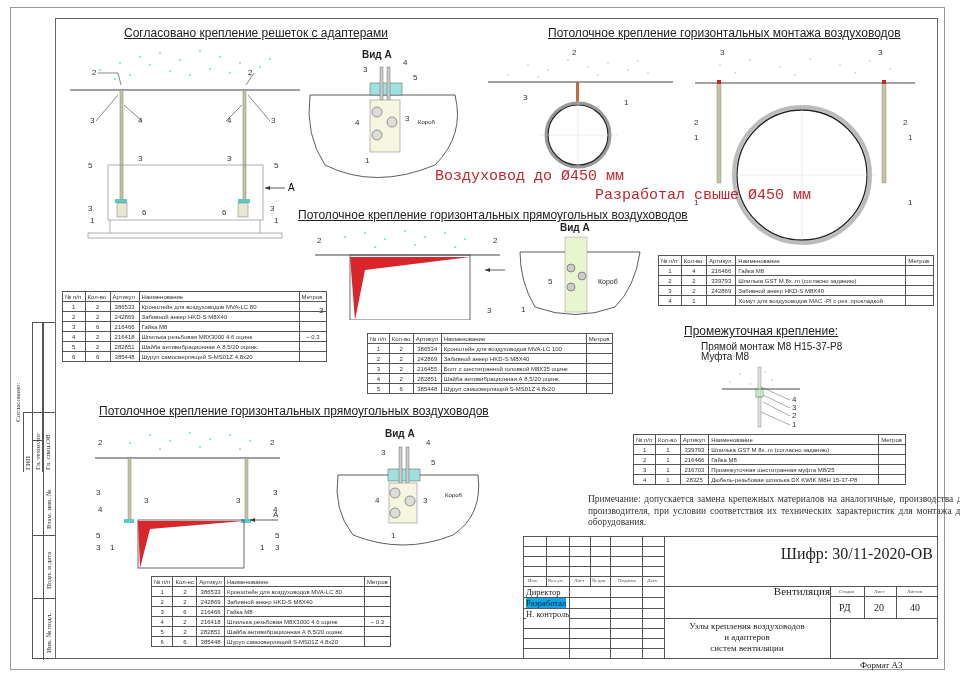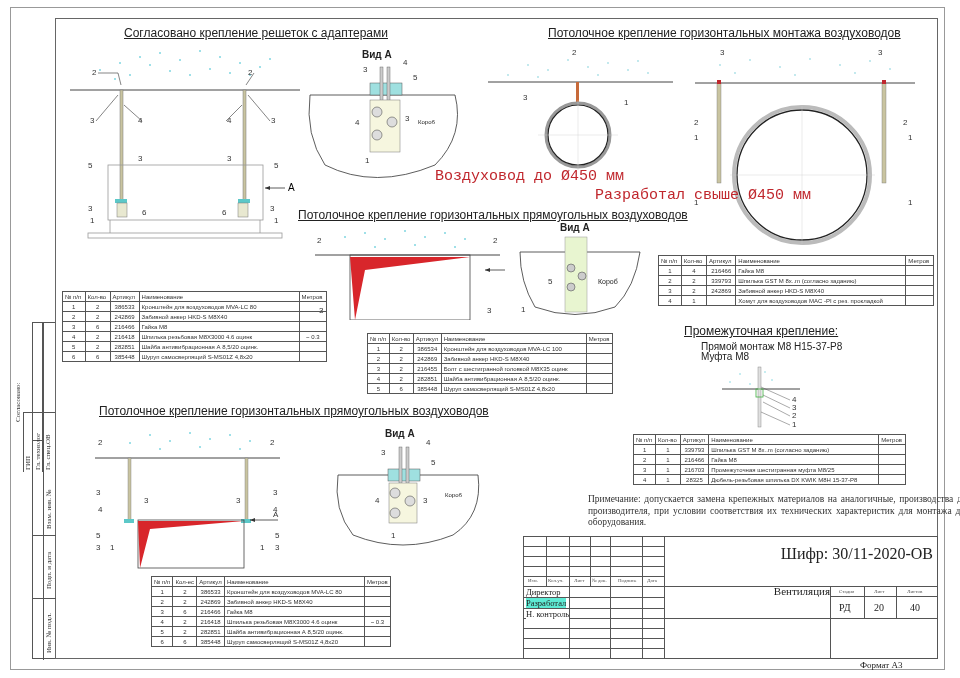--- a/index.html
+++ b/index.html
@@ -600,31 +600,34 @@
   <div class="abs" style="left:118px;top:0;height:121px;border-left:1px solid #555;"></div>
 
   <span class="tb-label" style="left:4px;top:41px;">Изм.</span>
   <span class="tb-label" style="left:24px;top:41px;">Кол.уч.</span>
   <span class="tb-label" style="left:50px;top:41px;">Лист</span>
   <span class="tb-label" style="left:68px;top:41px;">№ док.</span>
   <span class="tb-label" style="left:94px;top:41px;">Подпись</span>
   <span class="tb-label" style="left:123px;top:41px;">Дата</span>
 
   <span class="tb-role" style="top:50px;background:#fff;">Директор</span>
-  <span class="tb-role" style="top:61px;background:#5eead4;">Разработал</span>
+  <span class="tb-role" style="top:61px;background:#0ea5e9;">Разработал</span>
   <span class="tb-role" style="top:72px;background:#fff;">Н. контроль</span>
 
   <div class="abs serif" style="right:4px;top:8px;font-size:16px;">Шифр: 30/11-2020-ОВ</div>
   <div class="abs" style="left:140px;top:49px;width:273px;border-top:1.5px solid #555;"></div>
   <div class="abs" style="left:306px;top:49px;height:72px;border-left:1px solid #555;"></div>
   <div class="abs" style="left:140px;top:81px;width:273px;border-top:1px solid #555;"></div>
   <div class="abs" style="left:306px;top:59px;width:107px;border-top:1px solid #555;"></div>
   <div class="abs" style="left:340px;top:49px;height:32px;border-left:1px solid #555;"></div>
   <div class="abs" style="left:372px;top:49px;height:32px;border-left:1px solid #555;"></div>
   <span class="tb-label" style="left:315px;top:52px;">Стадия</span>
   <span class="tb-label" style="left:350px;top:52px;">Лист</span>
   <span class="tb-label" style="left:383px;top:52px;">Листов</span>
   <span class="abs serif" style="left:315px;top:65px;font-size:10px;">РД</span>
   <span class="abs serif" style="left:350px;top:65px;font-size:10px;">20</span>
   <span class="abs serif" style="left:386px;top:65px;font-size:10px;">40</span>
   <div class="abs serif" style="left:140px;top:48px;width:166px;text-align:right;font-size:11px;">Вентиляция</div>
+  <div class="abs serif" style="left:140px;top:84px;width:166px;text-align:center;font-size:9px;line-height:11px;white-space:pre-line;">Узлы крепления воздуховодов
+и адаптеров
+систем вентиляции</div>
 </div>
 <div class="abs serif" style="left:860px;top:660px;font-size:9px;">Формат А3</div>
 
 </body></html>

